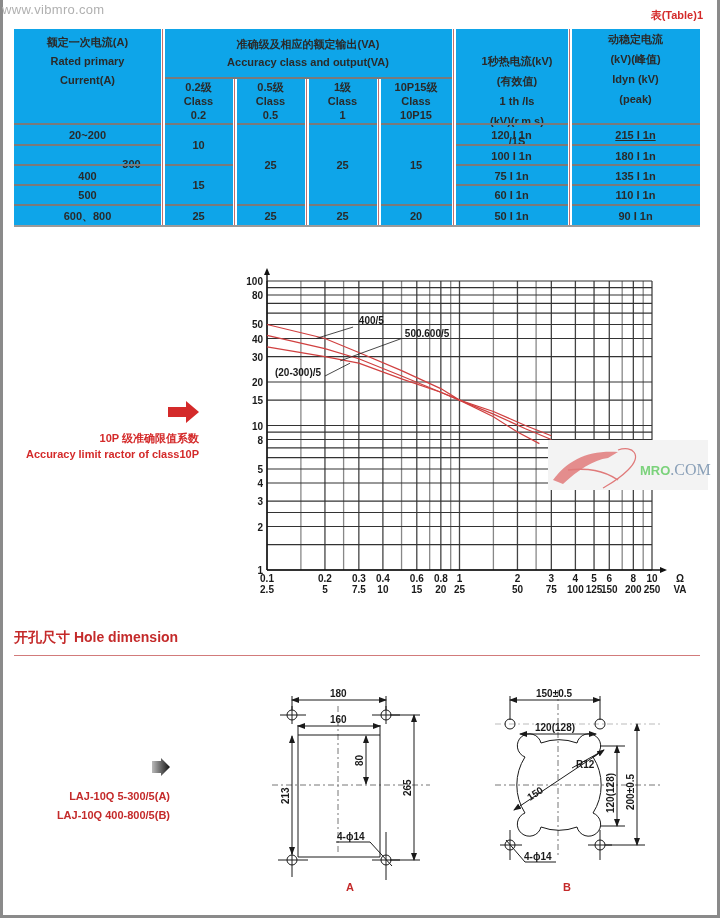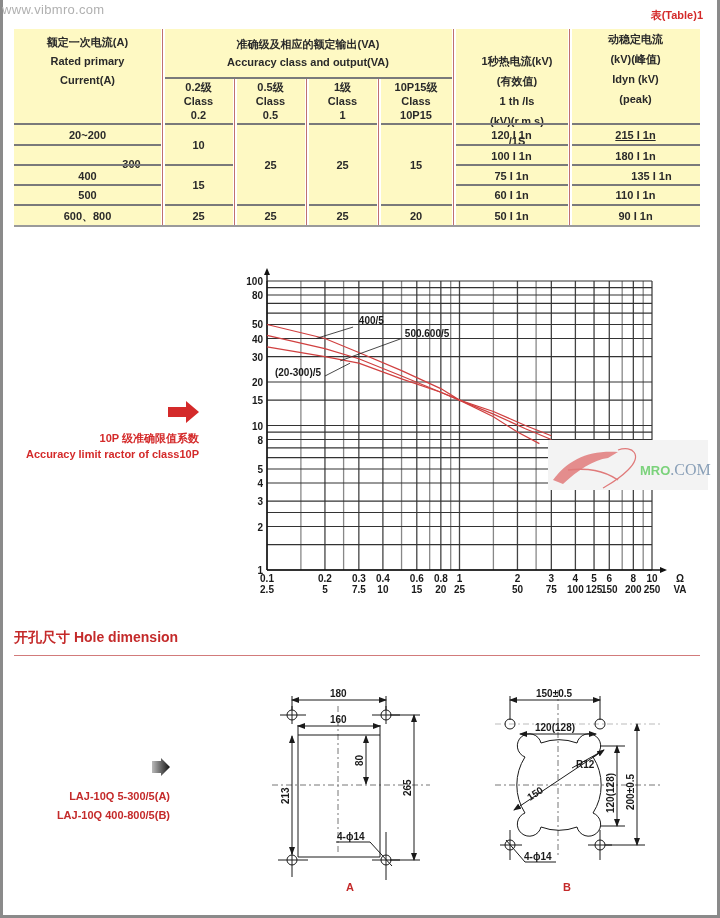--- a/index.html
+++ b/index.html
@@ -7,21 +7,21 @@
     width: 720px; height: 918px; position: relative; overflow: hidden;
     background: #ffffff; font-family: "Liberation Sans", "DejaVu Sans", sans-serif; color: #1a1a1a;
   }
   .frame-left { position: absolute; left: 0; top: 0; width: 3px; height: 918px; background: #8a8a8a; }
   .frame-right { position: absolute; right: 0; top: 0; width: 3px; height: 918px; background: #8a8a8a; }
   .frame-bottom { position: absolute; left: 0; bottom: 0; width: 720px; height: 3px; background: #8a8a8a; }
   .watermark { position: absolute; left: 2px; top: 2px; font-size: 13px; color: #b0b0b0; letter-spacing: 0.3px; }
   .table-caption { position: absolute; right: 17px; top: 8px; font-size: 11px; font-weight: bold; color: #d42a2a; }
 
   
-  .spec-table { position: absolute; left: 14px; top: 29px; width: 686px; height: 197px; background: #fef9c3; }
+  .spec-table { position: absolute; left: 14px; top: 29px; width: 686px; height: 197px; background: #0ea5e9; }
   .cell { position: absolute; display: flex; flex-direction: column; align-items: center; justify-content: center; text-align: center;
           font-size: 11px; font-weight: bold; line-height: 14px; color: #2a2a2a; }
   .hline { position: absolute; height: 2px; background: #7a7a7a; }
   .vline-red { position: absolute; width: 1px; background: #c07070; }
   .vgap { position: absolute; width: 4px; background: #ffffff; }
   .table-bottom { position: absolute; left: 14px; top: 225px; width: 686px; height: 2px; background: #9a9a9a; }
 
   
   .chart-svg { position: absolute; left: 240px; top: 268px; }
   .arrow-red { position: absolute; left: 168px; top: 401px; }
@@ -132,21 +132,21 @@
   <div class="cell" style="left:441px;top:117px;width:113px;height:19px;">100 I 1n</div>
   <div class="cell" style="left:441px;top:137px;width:113px;height:19px;">75 I 1n</div>
   <div class="cell" style="left:441px;top:157px;width:113px;height:18px;">60 I 1n</div>
   <div class="cell" style="left:441px;top:177px;width:113px;height:20px;">50 I 1n</div>
   <div class="hline" style="left:441px;top:115px;width:245px;"></div>
   <div class="hline" style="left:441px;top:135px;width:245px;"></div>
   <div class="hline" style="left:441px;top:155px;width:245px;"></div>
 
   <div class="cell" style="left:557px;top:96px;width:129px;height:19px;text-decoration:underline;">215 I 1n</div>
   <div class="cell" style="left:557px;top:117px;width:129px;height:19px;">180 I 1n</div>
-  <div class="cell" style="left:557px;top:137px;width:129px;height:19px;padding-left:16px;">135 I 1n</div>
+  <div class="cell" style="left:557px;top:137px;width:129px;height:19px;">135 I 1n</div>
   <div class="cell" style="left:557px;top:157px;width:129px;height:18px;">110 I 1n</div>
   <div class="cell" style="left:557px;top:177px;width:129px;height:20px;">90 I 1n</div>
 
   <div class="vgap" style="left:147px;top:0;height:197px;"></div>
   <div class="vline-red" style="left:148px;top:0;height:197px;"></div>
   <div class="vgap" style="left:219px;top:50px;height:147px;"></div>
   <div class="vline-red" style="left:220px;top:50px;height:147px;"></div>
   <div class="vgap" style="left:291px;top:50px;height:147px;"></div>
   <div class="vline-red" style="left:292px;top:50px;height:147px;"></div>
   <div class="vgap" style="left:363px;top:50px;height:147px;"></div>

